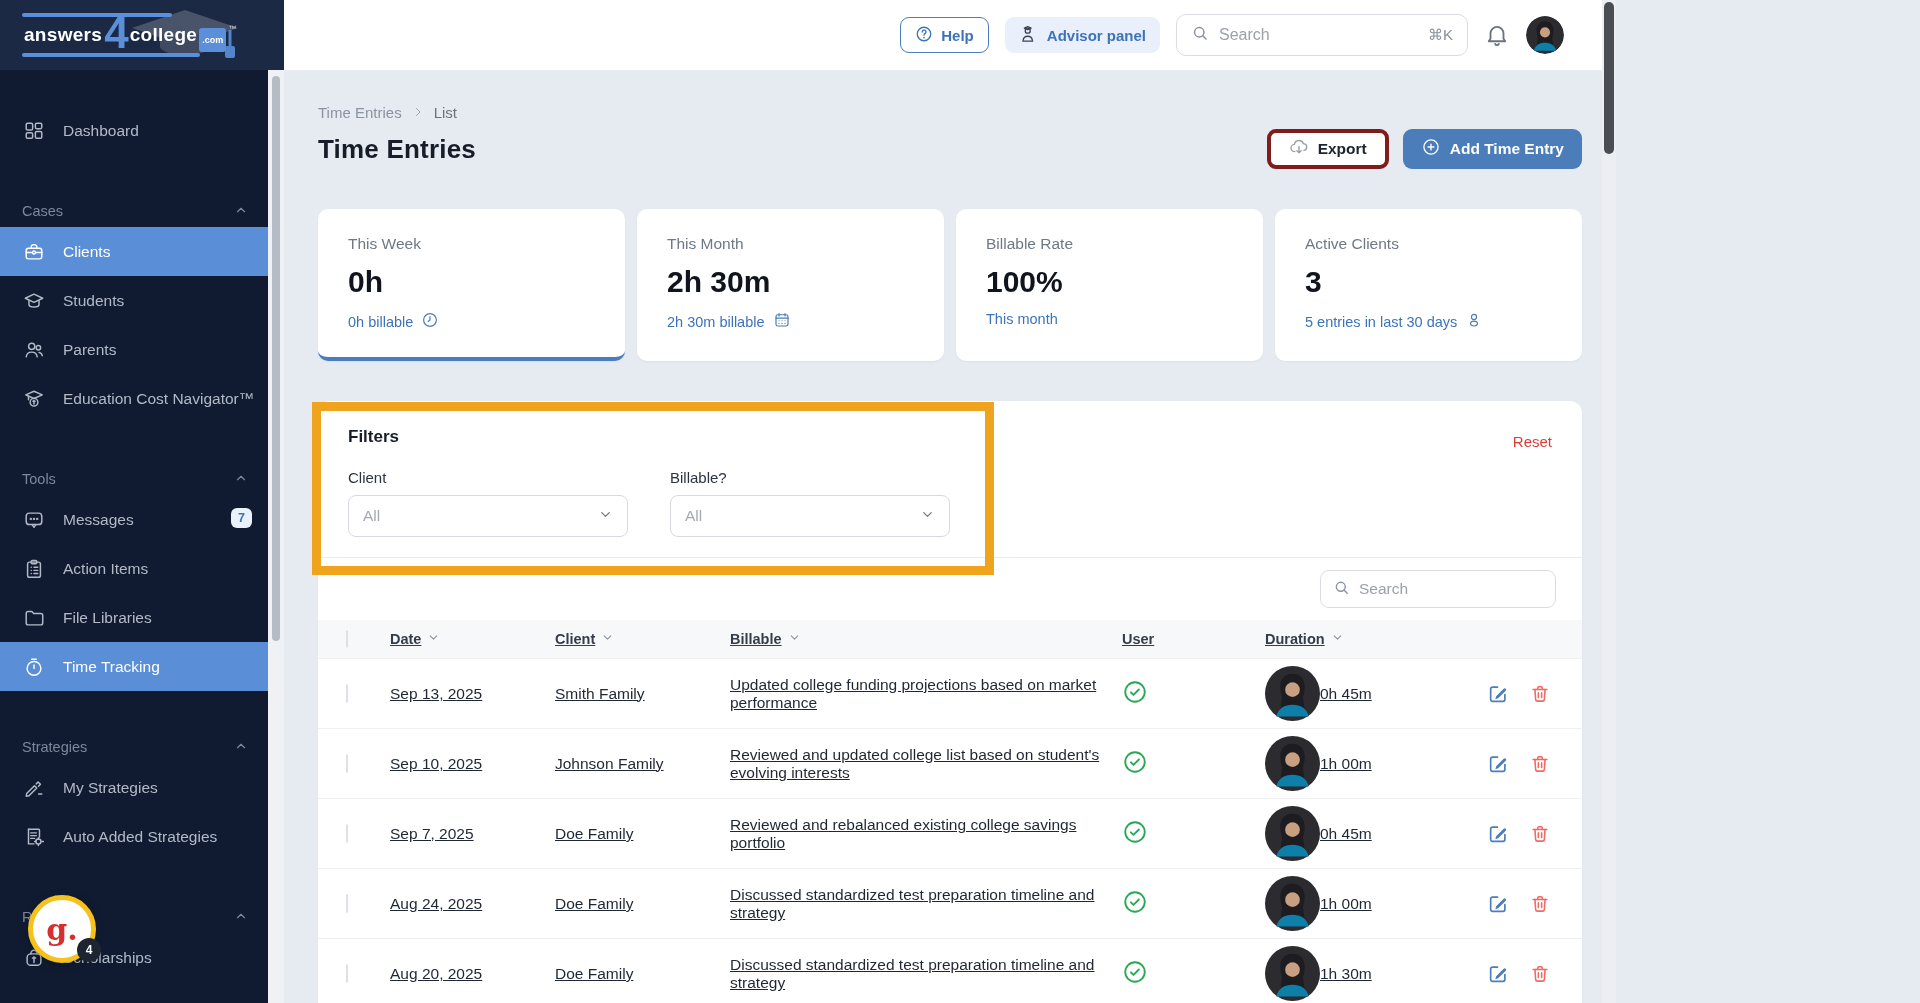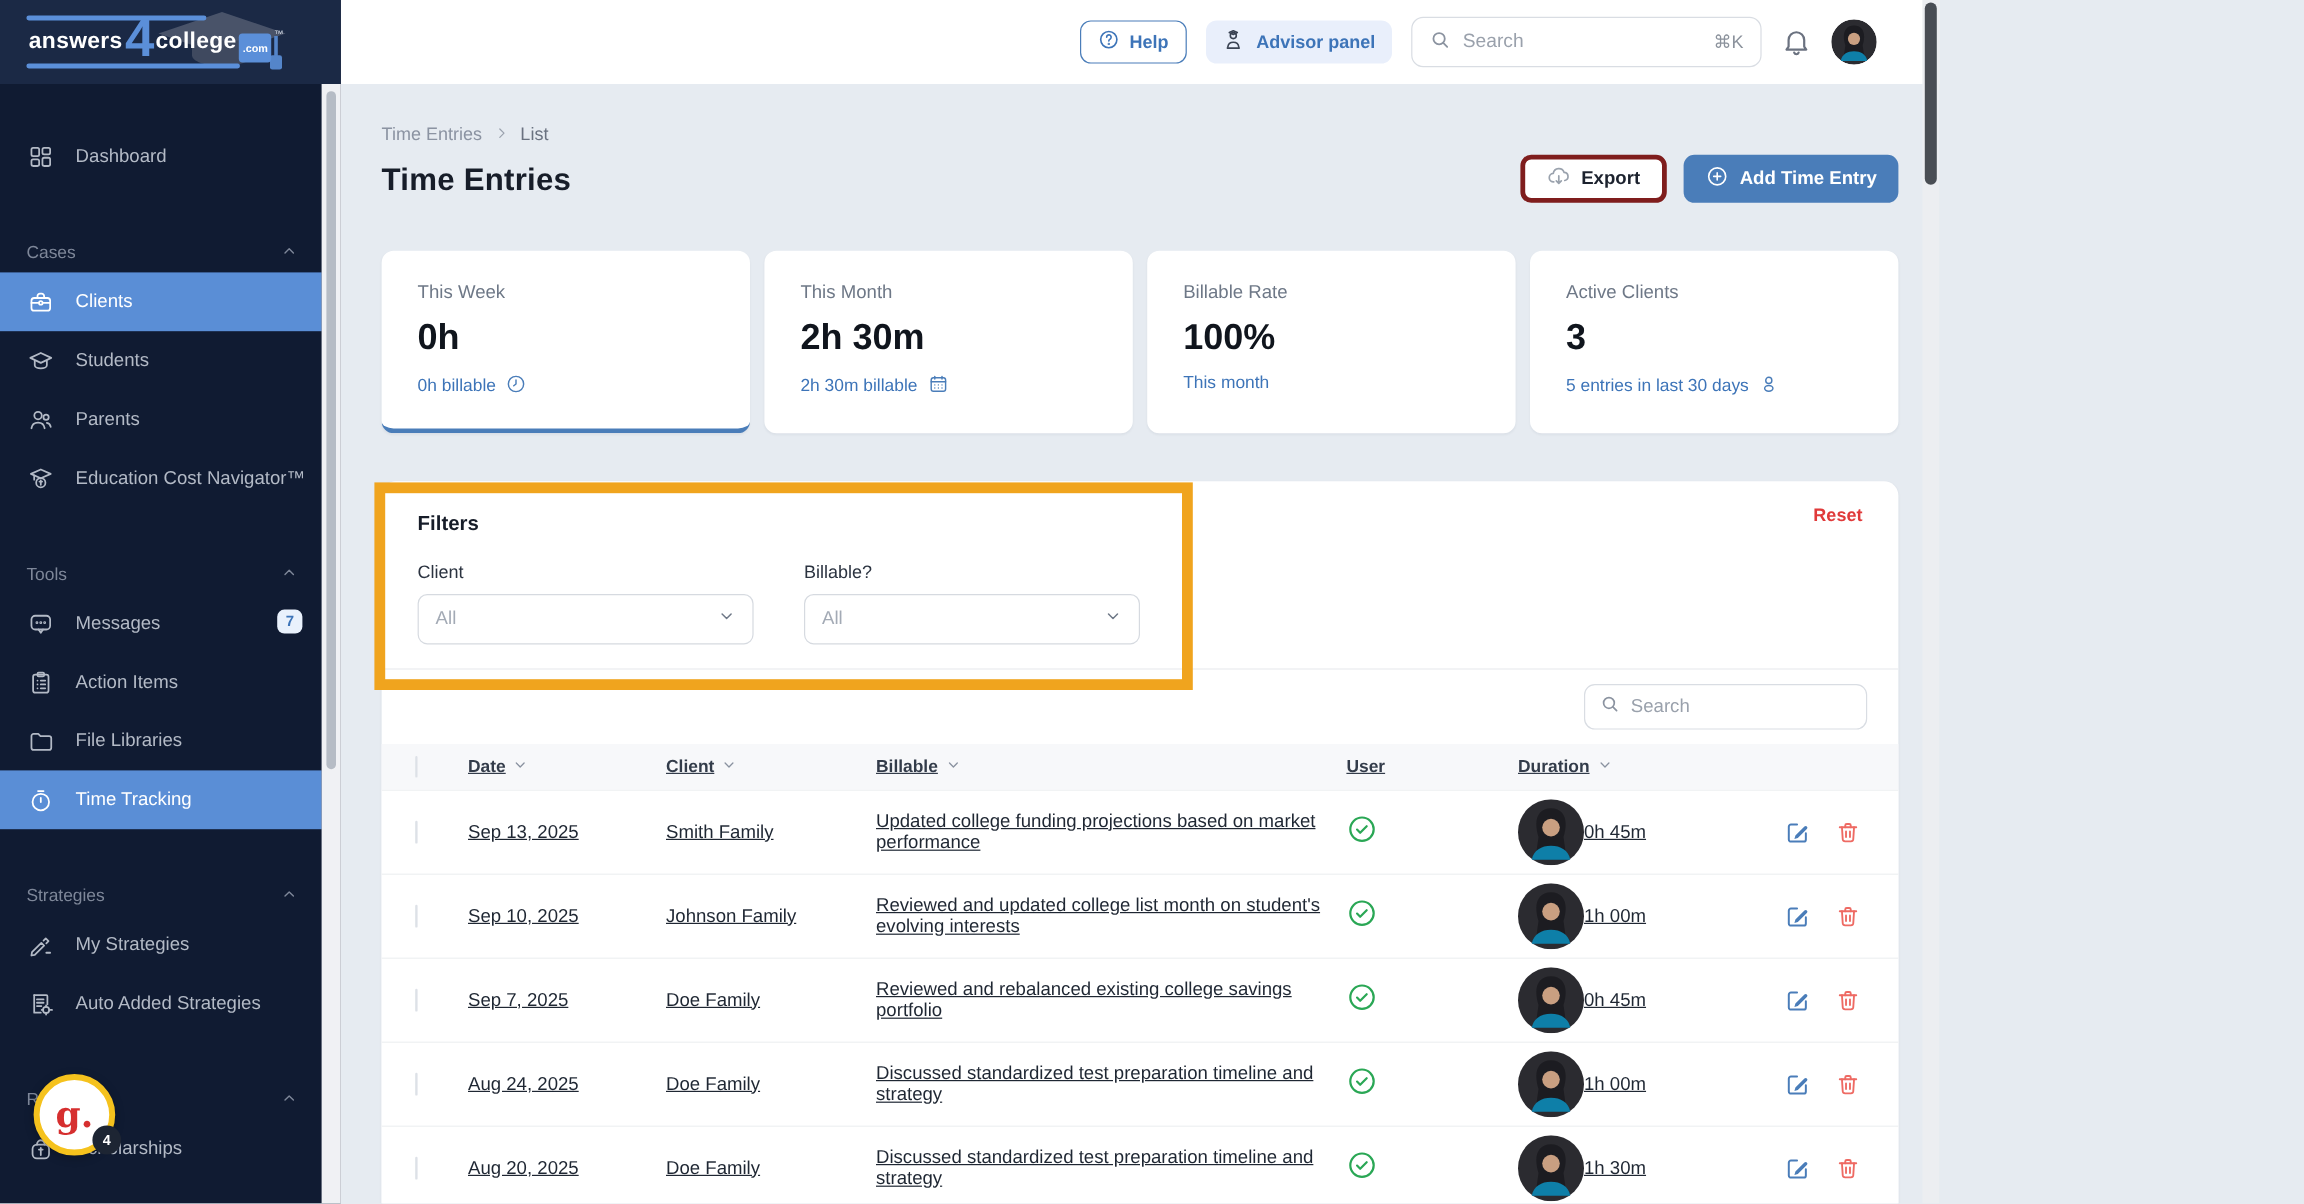--- a/index.html
+++ b/index.html
@@ -73,21 +73,21 @@
   .stat-card.active { border-bottom:4px solid #4a7db9; }
   .stat-label { font-size:15.5px; color:#6e7887; }
   .stat-value { font-size:30px; font-weight:700; color:#10151d; margin-top:12px; }
   .stat-sub { display:flex; align-items:center; gap:8px; margin-top:12px; font-size:14.5px; color:#3d74b8; }
   .stat-sub svg { width:18px; height:18px; stroke:#4a7db9; fill:none; stroke-width:1.6; stroke-linecap:round; stroke-linejoin:round; }
 
   
   .panel { background:#fff; border-radius:12px 12px 0 0; margin-top:40px; box-shadow:0 1px 2px rgba(20,30,50,.05); }
   .filters { padding:26px 30px 20px 30px; position:relative; }
   .filters-title { font-size:17px; font-weight:700; color:#171d29; }
-  .reset-link { position:absolute; right:30px; top:20px; color:#e03a3a; font-size:15px; font-weight:700; cursor:pointer; }
+  .reset-link { position:absolute; right:30px; top:32px; color:#e03a3a; font-size:15px; font-weight:400; cursor:pointer; }
   .filter-fields { display:flex; gap:42px; margin-top:22px; }
   .f-label { font-size:15px; color:#2b3340; }
   .select { width:280px; height:42px; border:1px solid #d6dae0; border-radius:8px; margin-top:9px; display:flex; align-items:center; justify-content:space-between; padding:0 14px; color:#a3aab5; font-size:15.5px; cursor:pointer; background:#fff; }
   .select svg { width:15px; height:15px; stroke:#6e7887; fill:none; stroke-width:2; stroke-linecap:round; stroke-linejoin:round; }
   .panel-divider { height:1px; background:#e9ebee; }
   .table-toolbar { display:flex; justify-content:flex-end; padding:12px 26px; }
   .tbl-search { display:flex; align-items:center; gap:9px; width:236px; height:38px; border:1px solid #d9dde3; border-radius:9px; padding:0 12px; }
   .tbl-search svg { width:17px; height:17px; stroke:#8b93a0; fill:none; stroke-width:2; stroke-linecap:round; }
   .tbl-search input { border:none; outline:none; flex:1; font-size:15.5px; color:#333; font-family:inherit; min-width:0; }
   .tbl-search input::placeholder { color:#9aa1ac; }
@@ -521,21 +521,21 @@
                   <path d="M6.5 7l.7 10.8a2.2 2.2 0 002.2 2h5.2a2.2 2.2 0 002.2-2L17.5 7"></path>
                   <path d="M10.2 10.8v5M13.8 10.8v5"></path>
                 </svg></span>
           </div>
         </div>
 
         <div class="tgrid trow">
           <div><span class="cb"></span></div>
           <div>Sep 10, 2025</div>
           <div>Johnson Family</div>
-          <div>Reviewed and updated college list month on student's evolving interests</div>
+          <div>Reviewed and updated college list based on student's evolving interests</div>
           <div class="chk"><svg viewBox="0 0 24 24">
                 <circle cx="12" cy="12" r="9" fill="none" stroke="#2aa755" stroke-width="1.7"></circle>
                 <path d="M8.2 12.3l2.4 2.4 5-5" fill="none" stroke="#2aa755" stroke-width="1.7" stroke-linecap="round" stroke-linejoin="round"></path>
               </svg></div>
           <div><span class="row-avatar"><svg viewBox="0 0 36 36">
                   <circle cx="18" cy="18" r="18" fill="#2b2b30"></circle>
                   <path d="M18 5c-5.4 0-8 3.8-8 8.6 0 2.2.5 4.8 1.2 7L10 29h16l-1.2-8.4c.7-2.2 1.2-4.8 1.2-7C26 8.8 23.4 5 18 5z" fill="#1c1c21"></path>
                   <circle cx="18" cy="15.5" r="4.8" fill="#c99f81"></circle>
                   <path d="M7.5 33c1-5.2 5.3-7.6 10.5-7.6S27.5 27.8 28.5 33z" fill="#0e7fa8"></path>
                 </svg></span></div>

